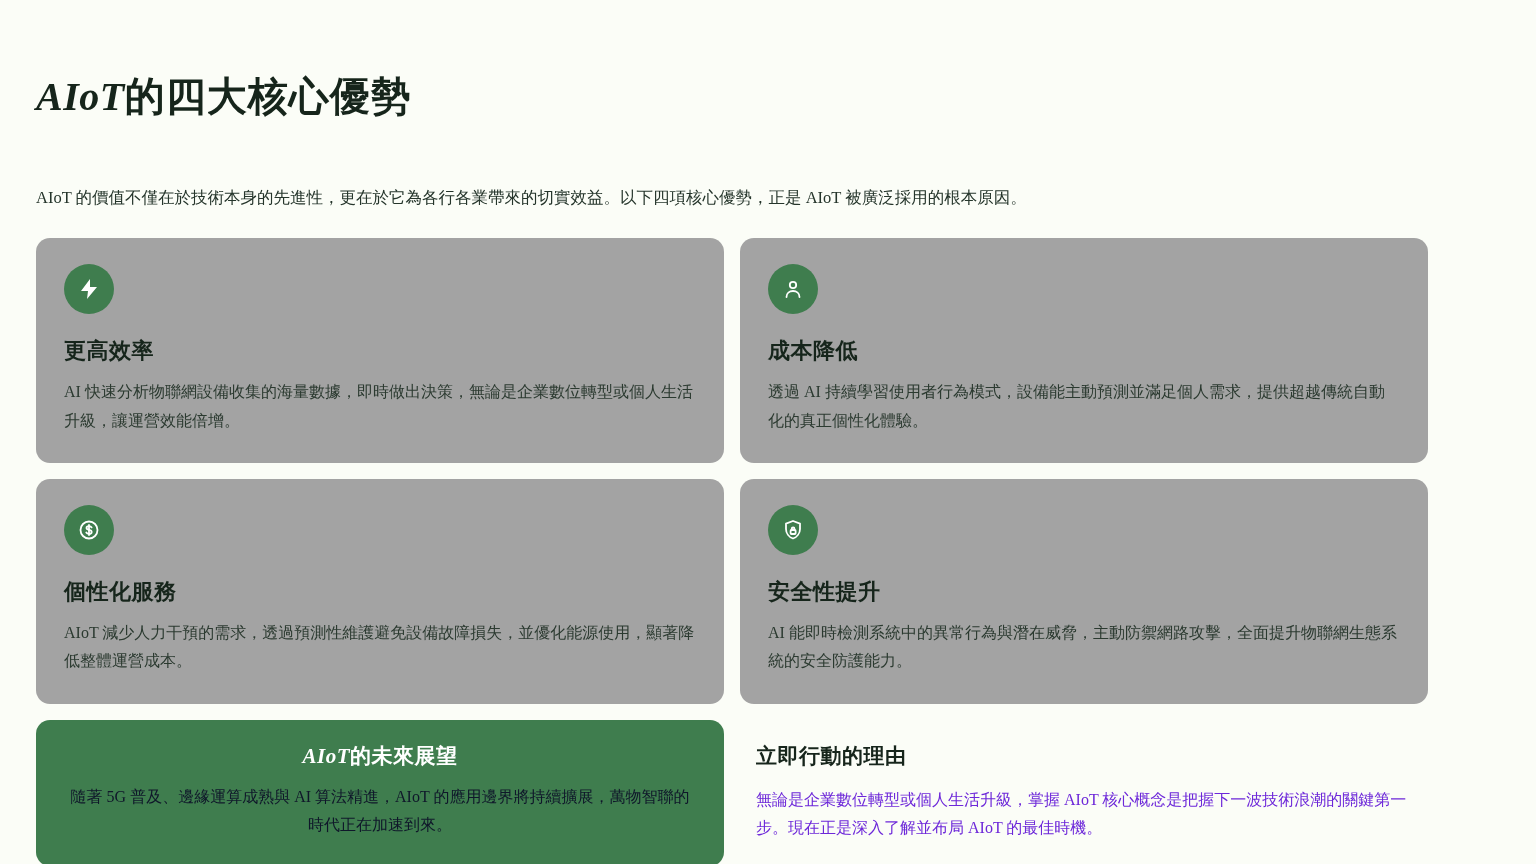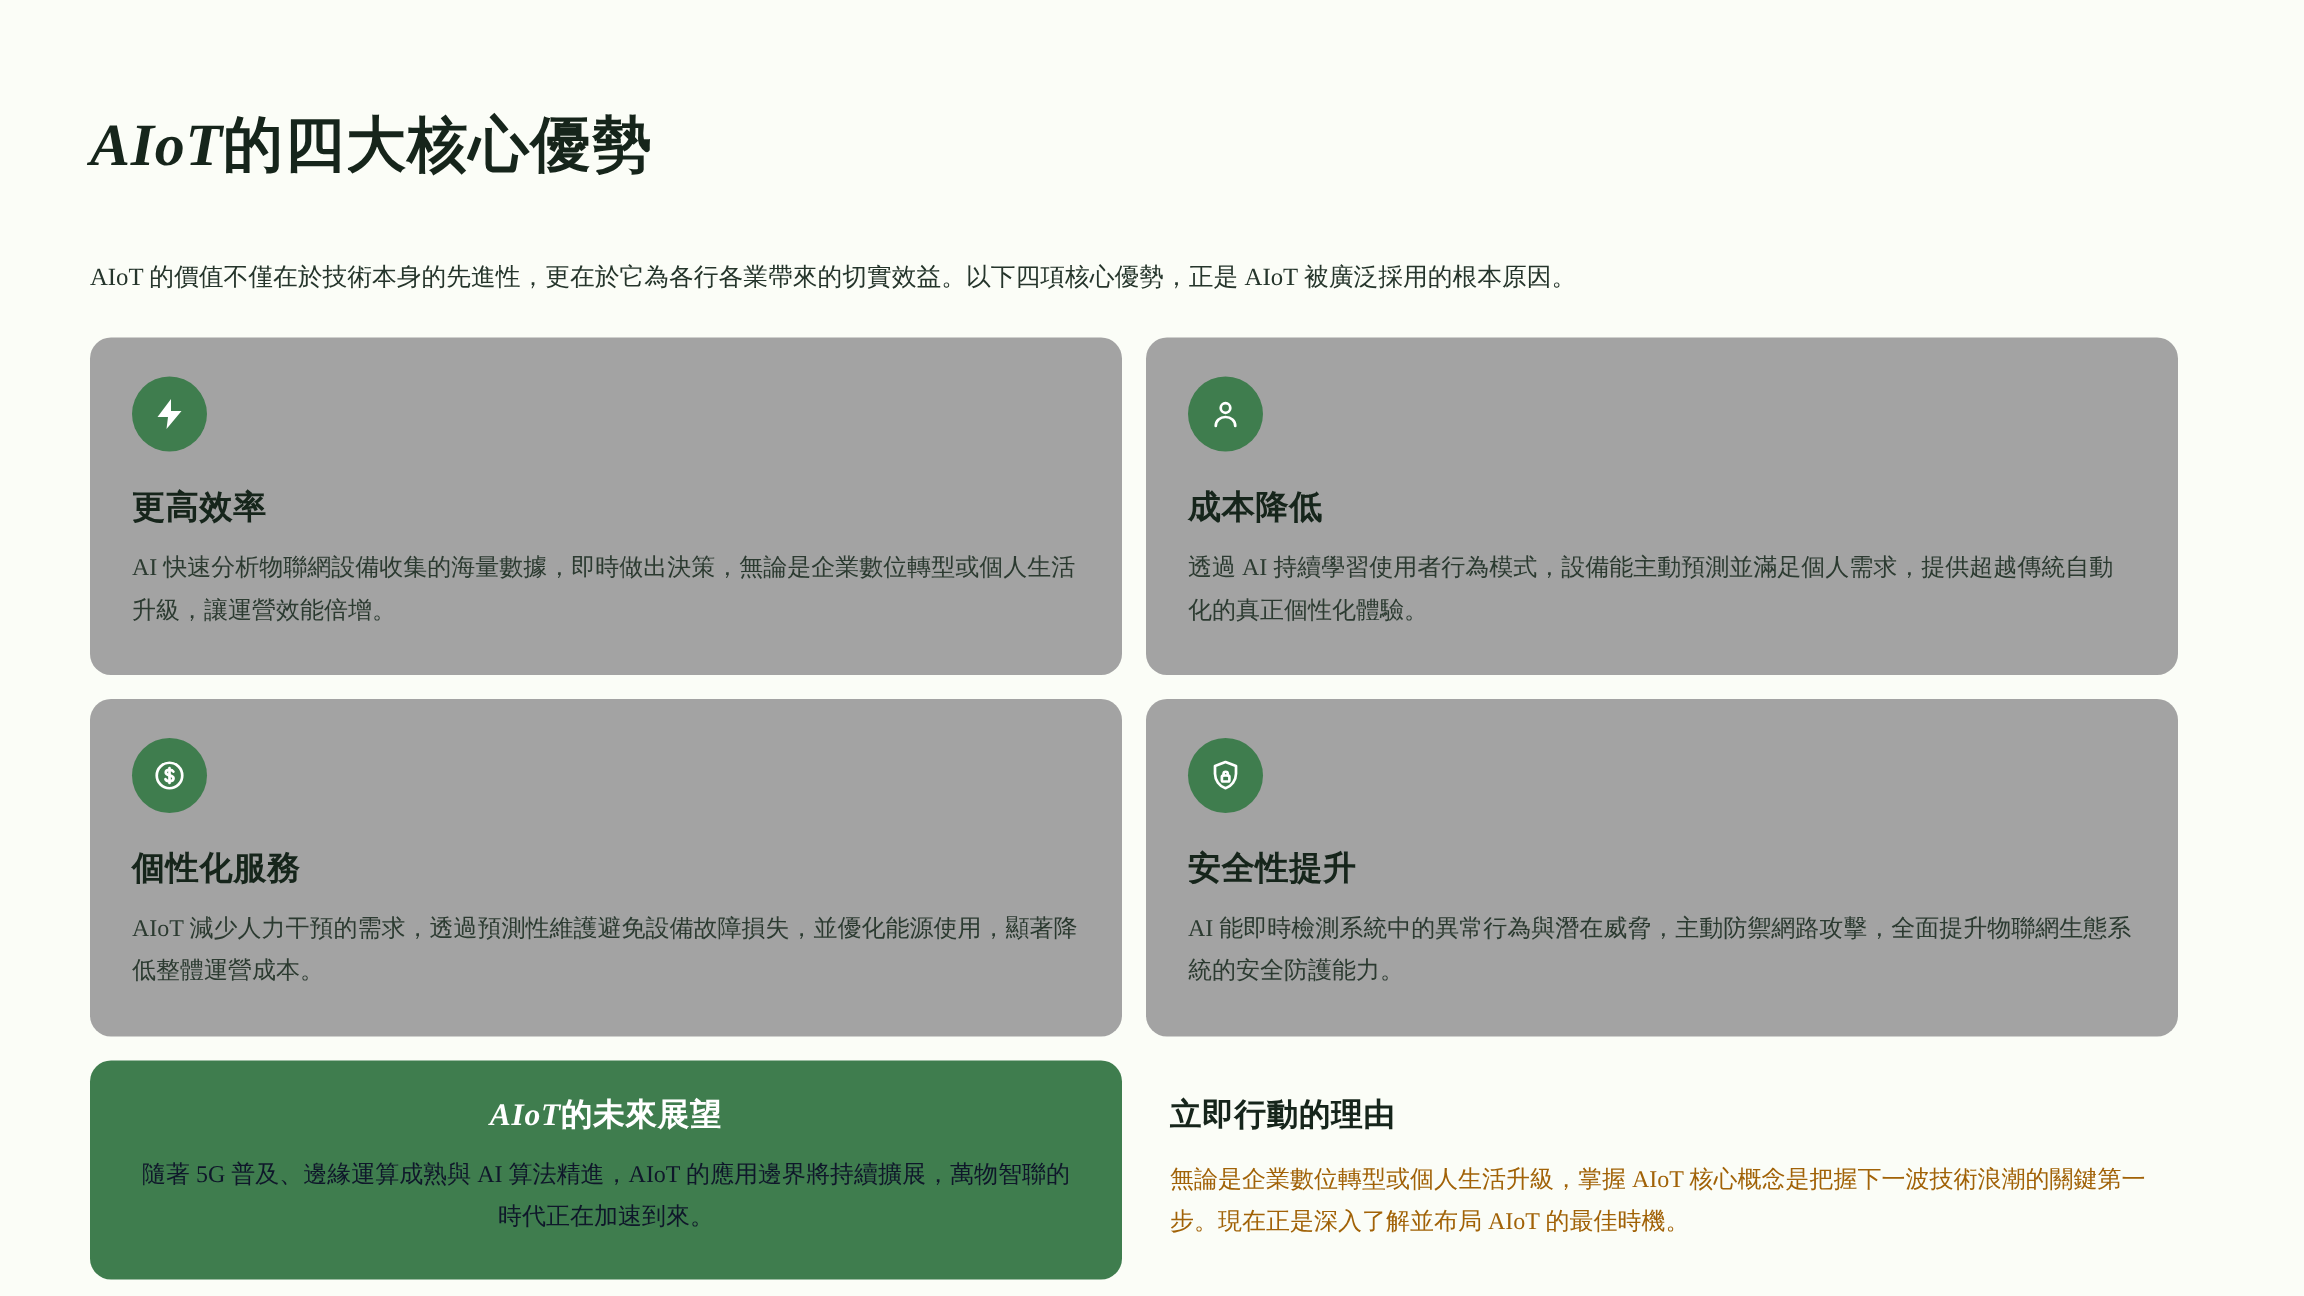--- a/index.html
+++ b/index.html
@@ -12,37 +12,37 @@
     background: #fbfdf7;
     font-family: "Liberation Serif", "DejaVu Serif", serif;
     color: #1f2a22;
     overflow: hidden;
   }
   .page {
     position: relative;
     width: 1536px;
     height: 712px;
     box-sizing: border-box;
-    padding: 72px 72px 0 60px;
+    padding: 72px 72px 0 36px;
   }
   .page-title {
     font-size: 40px;
     font-weight: 700;
     letter-spacing: 1px;
     margin: 0 0 0 0;
     line-height: 1.25;
     color: #16251b;
   }
   .page-title .en {
     font-style: italic;
     font-family: "Liberation Serif", serif;
     letter-spacing: 0.5px;
   }
   .intro {
-    margin-top: 49px;
+    margin-top: 62px;
     font-size: 16.5px;
     line-height: 1.7;
     color: #25352b;
     font-family: "Liberation Serif", serif;
   }
   .grid {
     margin-top: 26px;
     display: grid;
     grid-template-columns: 688px 688px;
     column-gap: 16px;
@@ -119,21 +119,21 @@
   .action-title {
     font-size: 21px;
     font-weight: 700;
     color: #16251b;
     letter-spacing: 0.5px;
   }
   .action-text {
     margin-top: 16px;
     font-size: 16px;
     line-height: 1.78;
-    color: #a16207;
+    color: #6d28d9;
   }
 </style>
 </head>
 <body>
 
 <div class="page">
 
   <h1 class="page-title">
     <span class="en">AIoT</span><span>的四大核心優勢</span>
   </h1>

